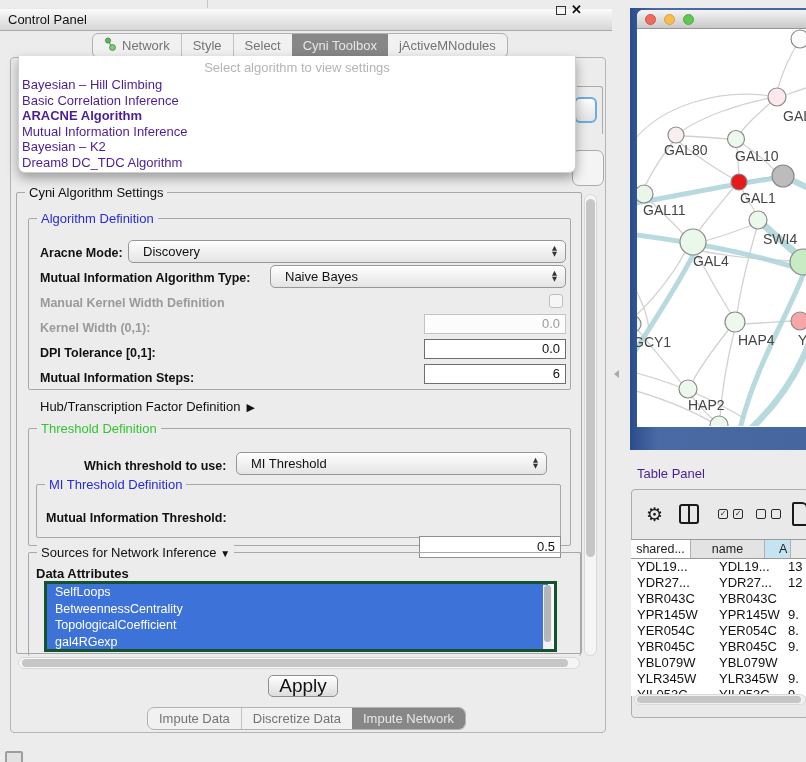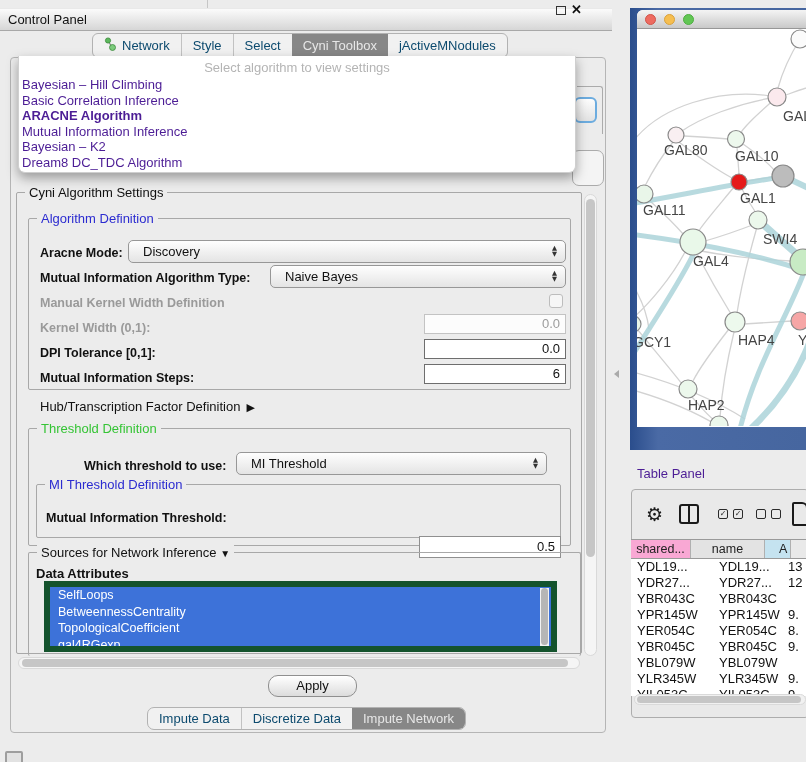--- a/index.html
+++ b/index.html
@@ -14,21 +14,21 @@
   .cp-titlebar { position:absolute; left:0; top:8px; width:612px; height:23px;
      background:linear-gradient(#fbfbfb,#d6d6d6); border-top:1px solid #e9e9e9; border-bottom:1px solid #a8a8a8;
      display:flex; align-items:center; }
   .cp-title { font-size:13px; color:#111; margin-left:8px; }
   .float-btn { position:absolute; left:556px; top:6px; width:10px; height:9px; border:1.5px solid #333; background:transparent; }
   .close-btn { position:absolute; left:571px; top:2px; font-size:13px; font-weight:bold; color:#111; }
 
   
   .tabstrip { position:absolute; display:flex; align-items:stretch; border:1px solid #b2b2b2; border-radius:6px; background:#f1f1f1; overflow:hidden; }
   .tabstrip.top { left:92px; top:33px; height:25px; }
-  .tab { display:flex; align-items:center; padding:0 11px; font-size:13px; color:#0c4a6e; position:relative; }
+  .tab { display:flex; align-items:center; padding:0 11px; font-size:13px; color:#737373; position:relative; }
   .tab + .tab { border-left:1px solid #c2c2c2; }
   .tab.selected { background:#878787; color:#e7e7e7; border-left:none; }
   .tab.selected + .tab { border-left:none; }
   .net-tab-icon { margin-right:5px; }
 
   
   .outer-panel { position:absolute; left:10px; top:57px; width:596px; height:676px;
      border:1px solid #b5b5b5; border-radius:4px; background:#ececec; }
 
   
@@ -67,34 +67,34 @@
   .tfield.disabled { border-color:#c3c3c3; color:#9b9b9b; background:#fcfcfc; }
   .tfield.softborder { border-color:#8f8f8f;margin-top:32px; }
 
   .checkbox { position:absolute; width:14px; height:14px; border:1px solid #bdbdbd; border-radius:3px; background:#f6f6f6; }
 
   .hub-row { position:absolute; left:40px; top:399px; font-size:13px; color:#111; }
   .hub-arrow { font-size:11px; margin-left:6px; }
   .sources-arrow { font-size:10px; }
 
   
-  .listbox { position:absolute; left:44px; top:581px; width:513px; height:71px; background:#fff; border:6px solid #14532d; overflow:hidden; }
+  .listbox { position:absolute; left:44px; top:581px; width:513px; height:71px; background:#fff; border:3px solid #14532d; overflow:hidden; }
   .list-item { height:16.5px; line-height:16.5px; background:#3d72d9; color:#fff; font-size:12.5px; padding-left:8px; width:501px; }
   .list-vscroll { position:absolute; right:2px; top:1px; width:9px; height:67px; background:#f2f2f2; }
   .list-vthumb { position:absolute; left:1px; top:0; width:7px; height:57px; background:#b6b6b6; border-radius:4px; }
 
   
   .vscroll { position:absolute; left:584px; top:194px; width:13px; height:462px; background:#f5f5f5; border:1px solid #d9d9d9; border-radius:7px; }
   .vthumb { position:absolute; left:1px; top:4px; width:9px; height:358px; background:#c6c6c6; border-radius:5px; }
   .hscroll { position:absolute; left:18px; top:657px; width:562px; height:12px; background:#f5f5f5; border:1px solid #d9d9d9; border-radius:7px; }
   .hthumb { position:absolute; left:3px; top:1px; width:546px; height:8px; background:#c6c6c6; border-radius:5px; }
 
   
-  .apply-btn { position:absolute; left:268px; top:675px; width:89px; height:22px; border:1px solid #8f8f8f; border-radius:10px;
-     background:linear-gradient(#ffffff,#dcdcdc); font-size:13px; color:#111; text-align:center; line-height:20px; }
+  .apply-btn { position:absolute; left:268px; top:675px; width:70px; height:22px; border:1px solid #8f8f8f; border-radius:5px;
+     background:linear-gradient(#ffffff,#dcdcdc); font-size:19px; color:#111; text-align:center; line-height:20px; }
   .tabstrip.bottom { left:147px; top:707px; height:23px;border-radius:7px; }
 
   .mini-icon { position:absolute; left:5px; top:751px; width:18px; height:14px; border:2px solid #9e9e9e; border-radius:2px; background:#e2e2e2; }
 
   
   .divider-grabber { position:absolute; left:614px; top:370px; width:0; height:0;
      border-top:4px solid transparent; border-bottom:4px solid transparent; border-right:5px solid #8f8f8f; opacity:.7; }
 
   .blue-frame { position:absolute; left:630px; top:8px; width:176px; height:442px;
      background:linear-gradient(90deg,#2a4d8c 0,#4a6aa5 28px,#46669f 100%); }
@@ -118,21 +118,21 @@
   .gear-icon { position:absolute; left:14px; top:2px; font-family:"DejaVu Sans",sans-serif; font-size:19px; color:#1a1a1a; line-height:20px; }
   .split-icon { position:absolute; left:47px; top:2px; width:20px; height:20px; border:2px solid #1a1a1a; border-radius:3px; }
   .split-icon::after { content:""; position:absolute; left:7px; top:0; width:2px; height:16px; background:#1a1a1a; }
   .cb-pair { position:absolute; top:7px; display:flex; gap:5px; }
   .cb-sm { width:10px; height:10px; border:1.5px solid #2a2a2a; border-radius:2px; font-size:8px; line-height:8px; text-align:center; color:#2a2a2a; }
   .doc-icon { position:absolute; left:160px; top:0; width:16px; height:24px; border:2px solid #1a1a1a; border-radius:2px 6px 2px 2px; background:#e9e9e9; }
 
   .tbl { position:absolute; left:-1px; top:49px; width:180px; }
   .tbl-header { display:flex; height:20px; border-top:1px solid #9a9a9a; border-bottom:1px solid #9a9a9a; font-size:12.5px; color:#222; }
   .th { border-right:1px solid #b0b0b0; display:flex; align-items:center; justify-content:center; overflow:hidden; }
-  .th.c1 { width:60px; background:#f9a8d4; }
+  .th.c1 { width:60px; background:#ffffff; }
   .th.c2 { width:74px; background:#e3e3e3; }
   .th.c3 { width:26px; background:#c5e3f0; justify-content:flex-start; padding-left:14px; }
   .tbl-body { background:#fff; }
   .tr { display:flex; height:16px; font-size:13px; color:#111; background:#fff; }
   .td { overflow:hidden; white-space:nowrap; line-height:16px; }
   .td.c1 { width:80px; padding-left:6px; }
   .td.c2 { width:74px; padding-left:8px; }
   .td.c3 { width:26px; padding-left:3px; }
 
   .tp-hscroll { position:absolute; left:2px; top:204px; width:172px; height:11px; background:#f1f1f1; border:1px solid #dadada; border-radius:6px; }

